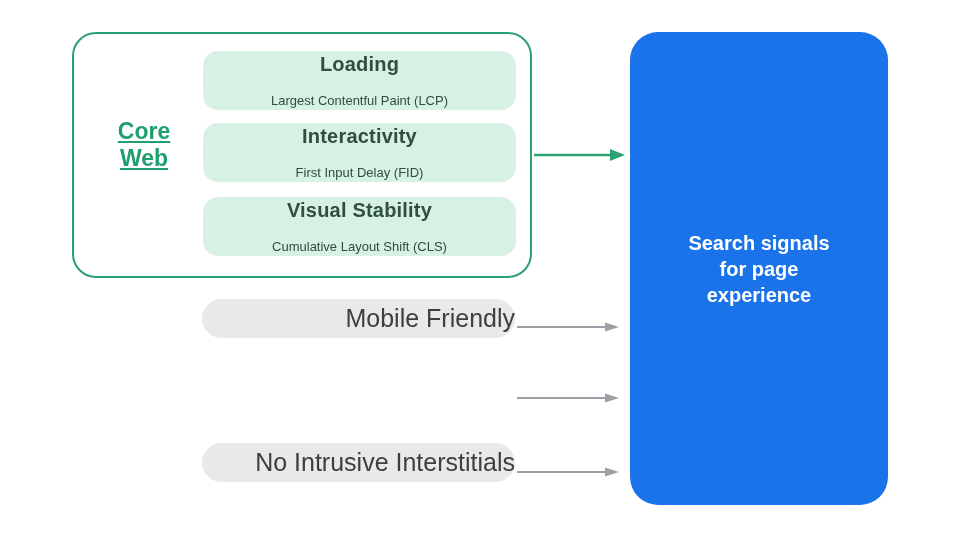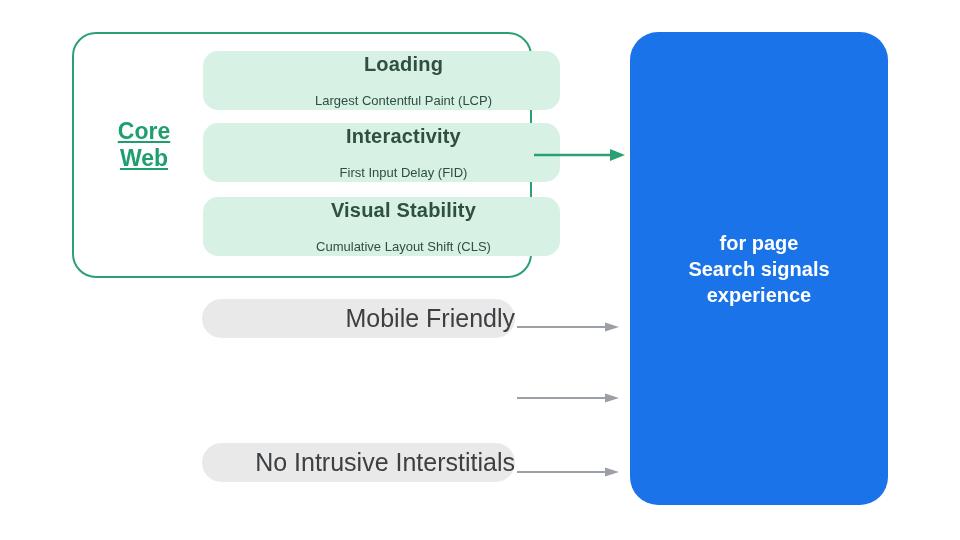--- a/index.html
+++ b/index.html
@@ -14,21 +14,21 @@
     box-sizing:border-box; background:#ffffff;
   }
   .cwv-label {
     position:absolute; left:22px; top:84px; width:96px; text-align:center;
     color:var(--green_text, #1f9e6e); font-size:23px; font-weight:bold; line-height:27px;text-decoration:underline;
   }
   .cwv-label span { display:block; }
   .vital-card {
     position:absolute; left:129px; width:313px; height:59px;
     background:var(--green_fill, #d7f2e4); border-radius:15px;
-    display:flex; flex-direction:column; align-items:center; justify-content:center;padding-left:44px;
+    display:flex; flex-direction:column; align-items:center; justify-content:center;
   }
   .vital-card .title {
     font-size:20px; font-weight:600; color:var(--card_text, #2e4f41); letter-spacing:0.2px;
   }
   .vital-card .sub {
     font-size:13px; color:var(--card_text, #2e4f41); margin-top:17px;
   }
   .vital-card.c0 { top:17px; }
   .vital-card.c1 { top:89px; }
   .vital-card.c2 { top:163px; }
@@ -109,19 +109,19 @@
     <line class="shaft" x1="0" y1="8" x2="89" y2="8"></line>
     <polygon class="head" points="88,3.5 102,8 88,12.5"></polygon>
   </svg>
   <svg class="arrow arrow-gray a-g2" width="103" height="16">
     <line class="shaft" x1="0" y1="8" x2="89" y2="8"></line>
     <polygon class="head" points="88,3.5 102,8 88,12.5"></polygon>
   </svg>
 
   <div class="blue-panel">
     <div class="lines">
+      <span class="line">Search signals</span>
       <span class="line">for page</span>
-      <span class="line">Search signals</span>
       <span class="line">experience</span>
     </div>
   </div>
 
 </div>
 
 </body></html>

